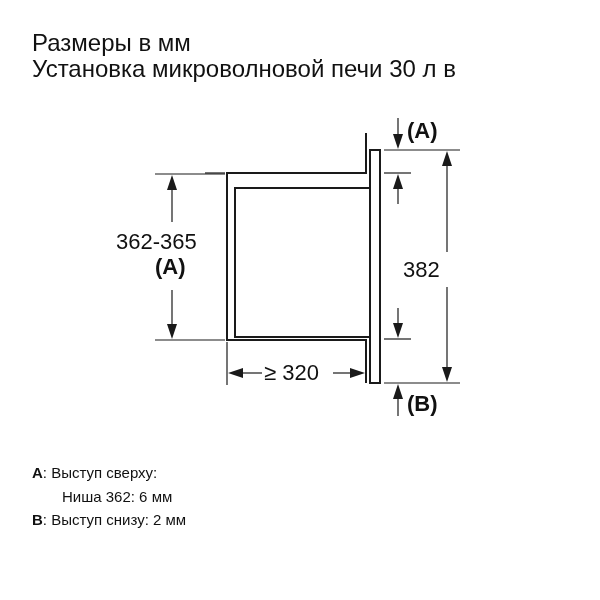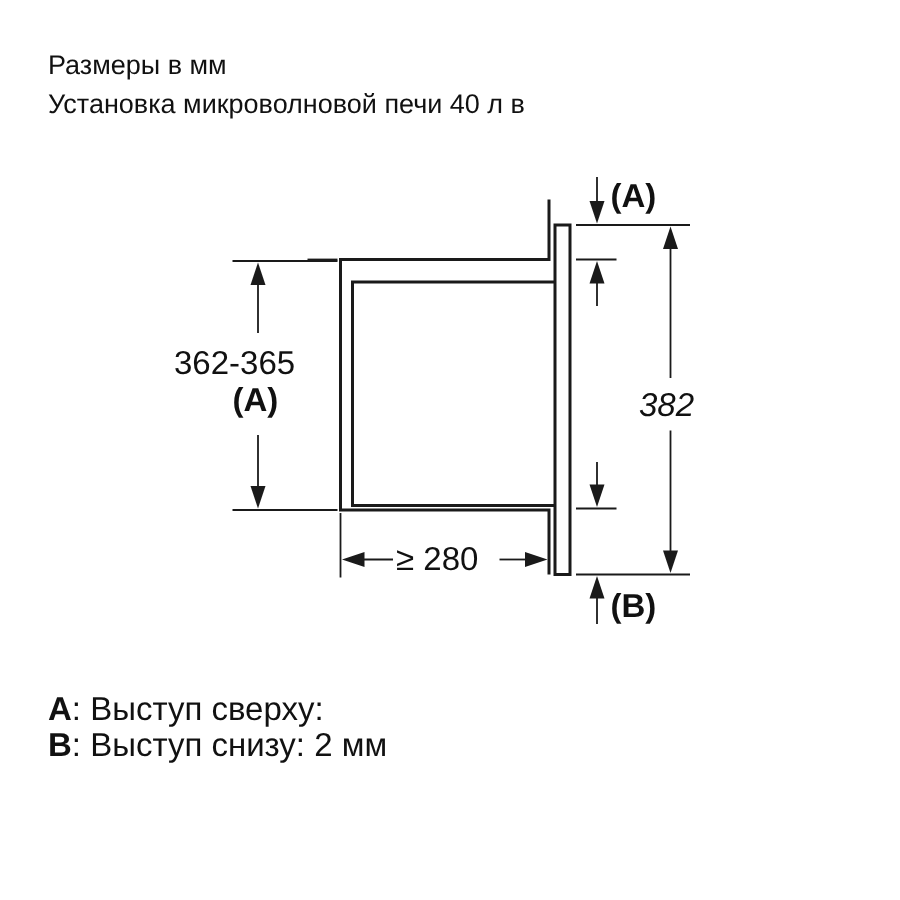--- a/index.html
+++ b/index.html
@@ -1,31 +1,31 @@
 <!DOCTYPE html>
 <html><head>
 <meta charset="utf-8">
 <style>
   html, body { margin: 0; padding: 0; background: #ffffff; }
   body { width: 600px; height: 600px; position: relative; overflow: hidden; font-family: "Liberation Sans", sans-serif; color: #111; }
-  .title { position: absolute; left: 32px; top: 30px; font-size: 18px; line-height: 26px; }
+  .title { position: absolute; left: 32px; top: 30px; font-size: 24px; line-height: 26px; }
   .title div { white-space: nowrap; }
   svg.drawing { position: absolute; left: 0; top: 0; }
   .lbl { position: absolute; font-size: 22px; line-height: 24px; white-space: nowrap; }
-  .legend { position: absolute; left: 32px; top: 461px; font-size: 22px; line-height: 23.5px; }
+  .legend { position: absolute; left: 32px; top: 461px; font-size: 15px; line-height: 23.5px; }
   .legend .row { white-space: nowrap; }
   .legend .indent { padding-left: 30px; }
   b { font-weight: bold; }
 </style>
 </head>
 <body>
 
 <div class="title">
   <div>Размеры в мм</div>
-  <div>Установка микроволновой печи 40 л в</div>
+  <div>Установка микроволновой печи 30 л в</div>
 </div>
 
 <svg class="drawing" width="600" height="600" viewBox="0 0 600 600">
   <defs>
     <marker id="ah" markerWidth="8" markerHeight="12" refX="4" refY="12" orient="auto" markerUnits="userSpaceOnUse">
       <path d="M0,0 L8,0 L4,12 Z" fill="#1a1a1a"></path>
     </marker>
   </defs>
   <g stroke="#1a1a1a" stroke-width="2" fill="none">
 
@@ -77,25 +77,26 @@
     <line x1="398" y1="308" x2="398" y2="326"></line>
     <path d="M398,338 L393,323 L403,323 Z" stroke="none"></path>
 
     <line x1="398" y1="396" x2="398" y2="416"></line>
     <path d="M398,384 L393,399 L403,399 Z" stroke="none"></path>
   </g>
 </svg>
 
 <div class="lbl" style="left:116px; top:230px;text-align:right;">362-365</div>
 <div class="lbl" style="left:155px; top:255px; font-weight:bold;">(A)</div>
-<div class="lbl" style="left:264px; top:361px;">≥ 280</div>
-<div class="lbl" style="left:426px; top:258px;font-style:italic;">382</div>
+<div class="lbl" style="left:264px; top:361px;">≥ 320</div>
+<div class="lbl" style="left:403px; top:258px;">382</div>
 <div class="lbl" style="left:407px; top:119px; font-weight:bold;">(A)</div>
 <div class="lbl" style="left:407px; top:392px; font-weight:bold;">(B)</div>
 
 <div class="legend">
   <div class="row">
     <b>A</b><span>: Выступ сверху:</span>
   </div>
+  <div class="row indent">Ниша 362: 6 мм</div>
   <div class="row">
     <b>B</b><span>: Выступ снизу: 2 мм</span>
   </div>
 </div>
 
 </body></html>

